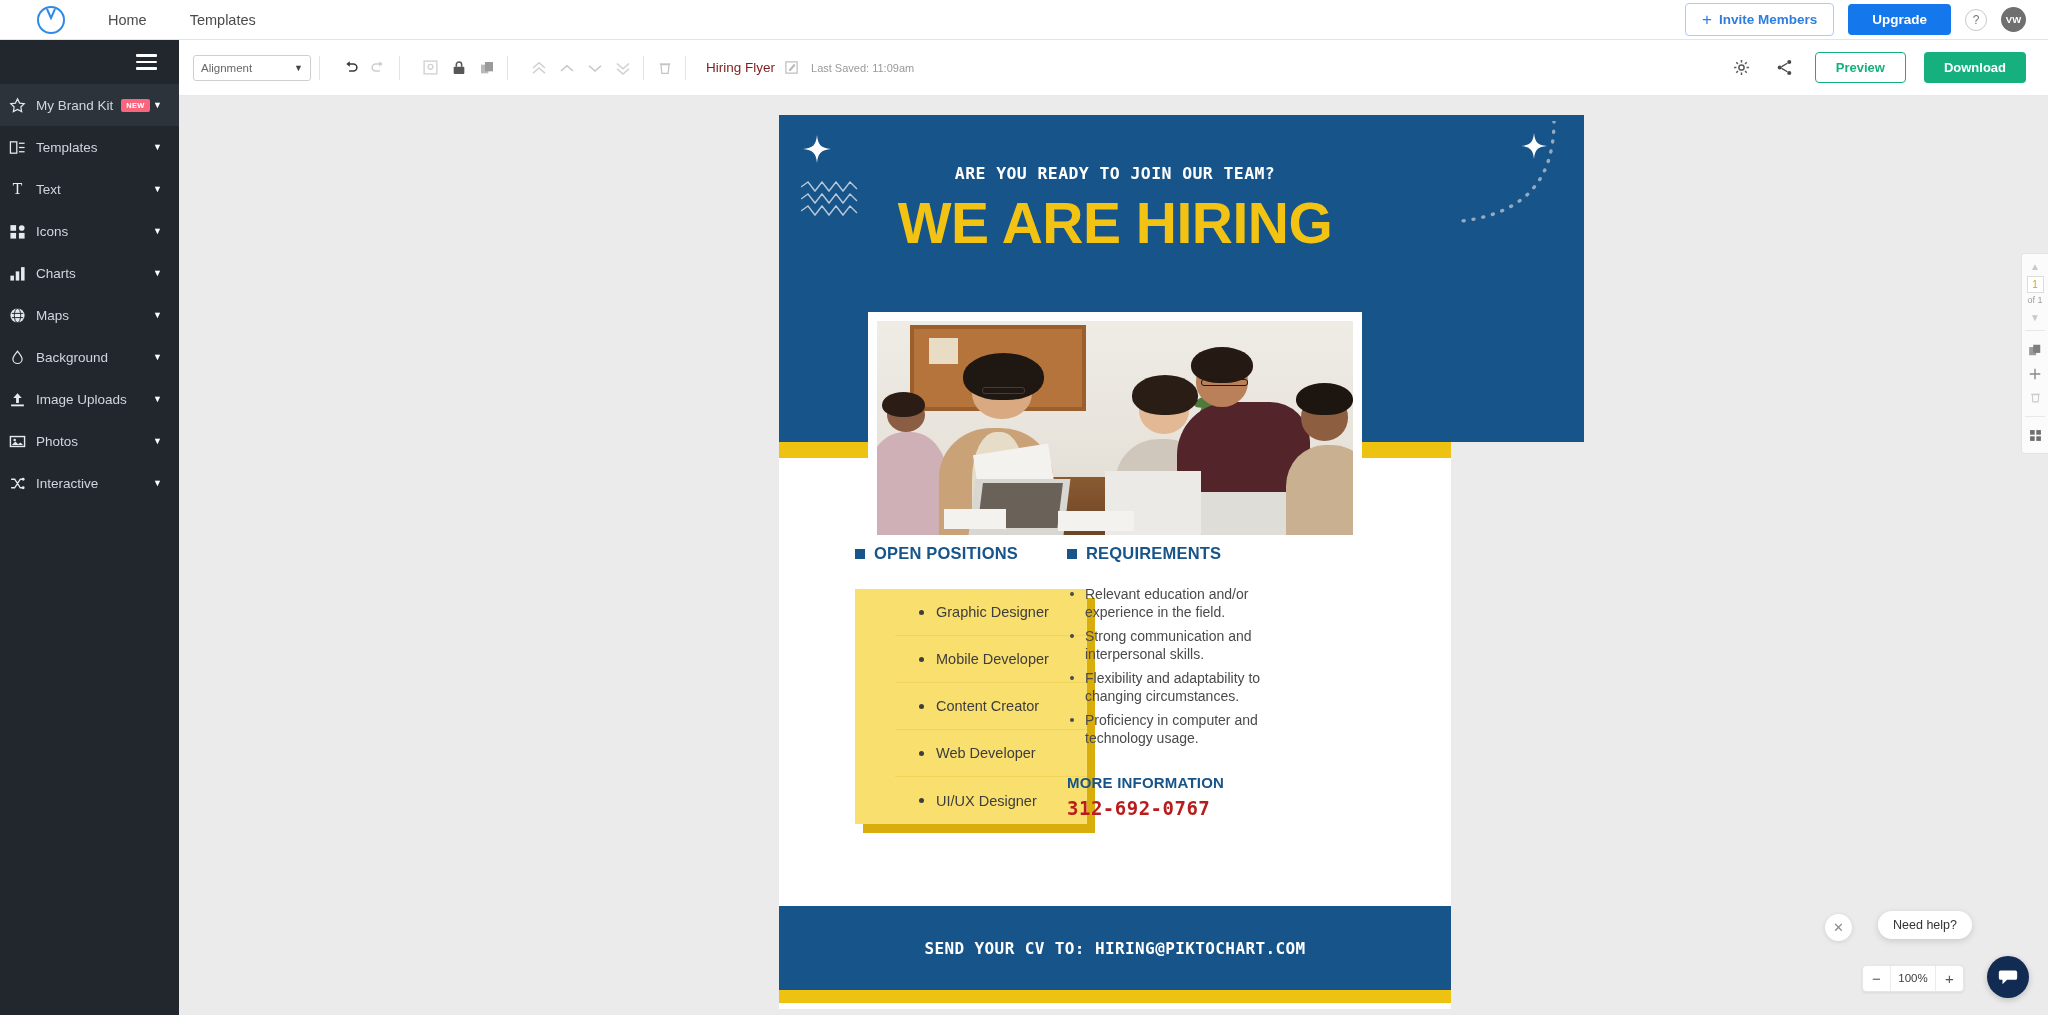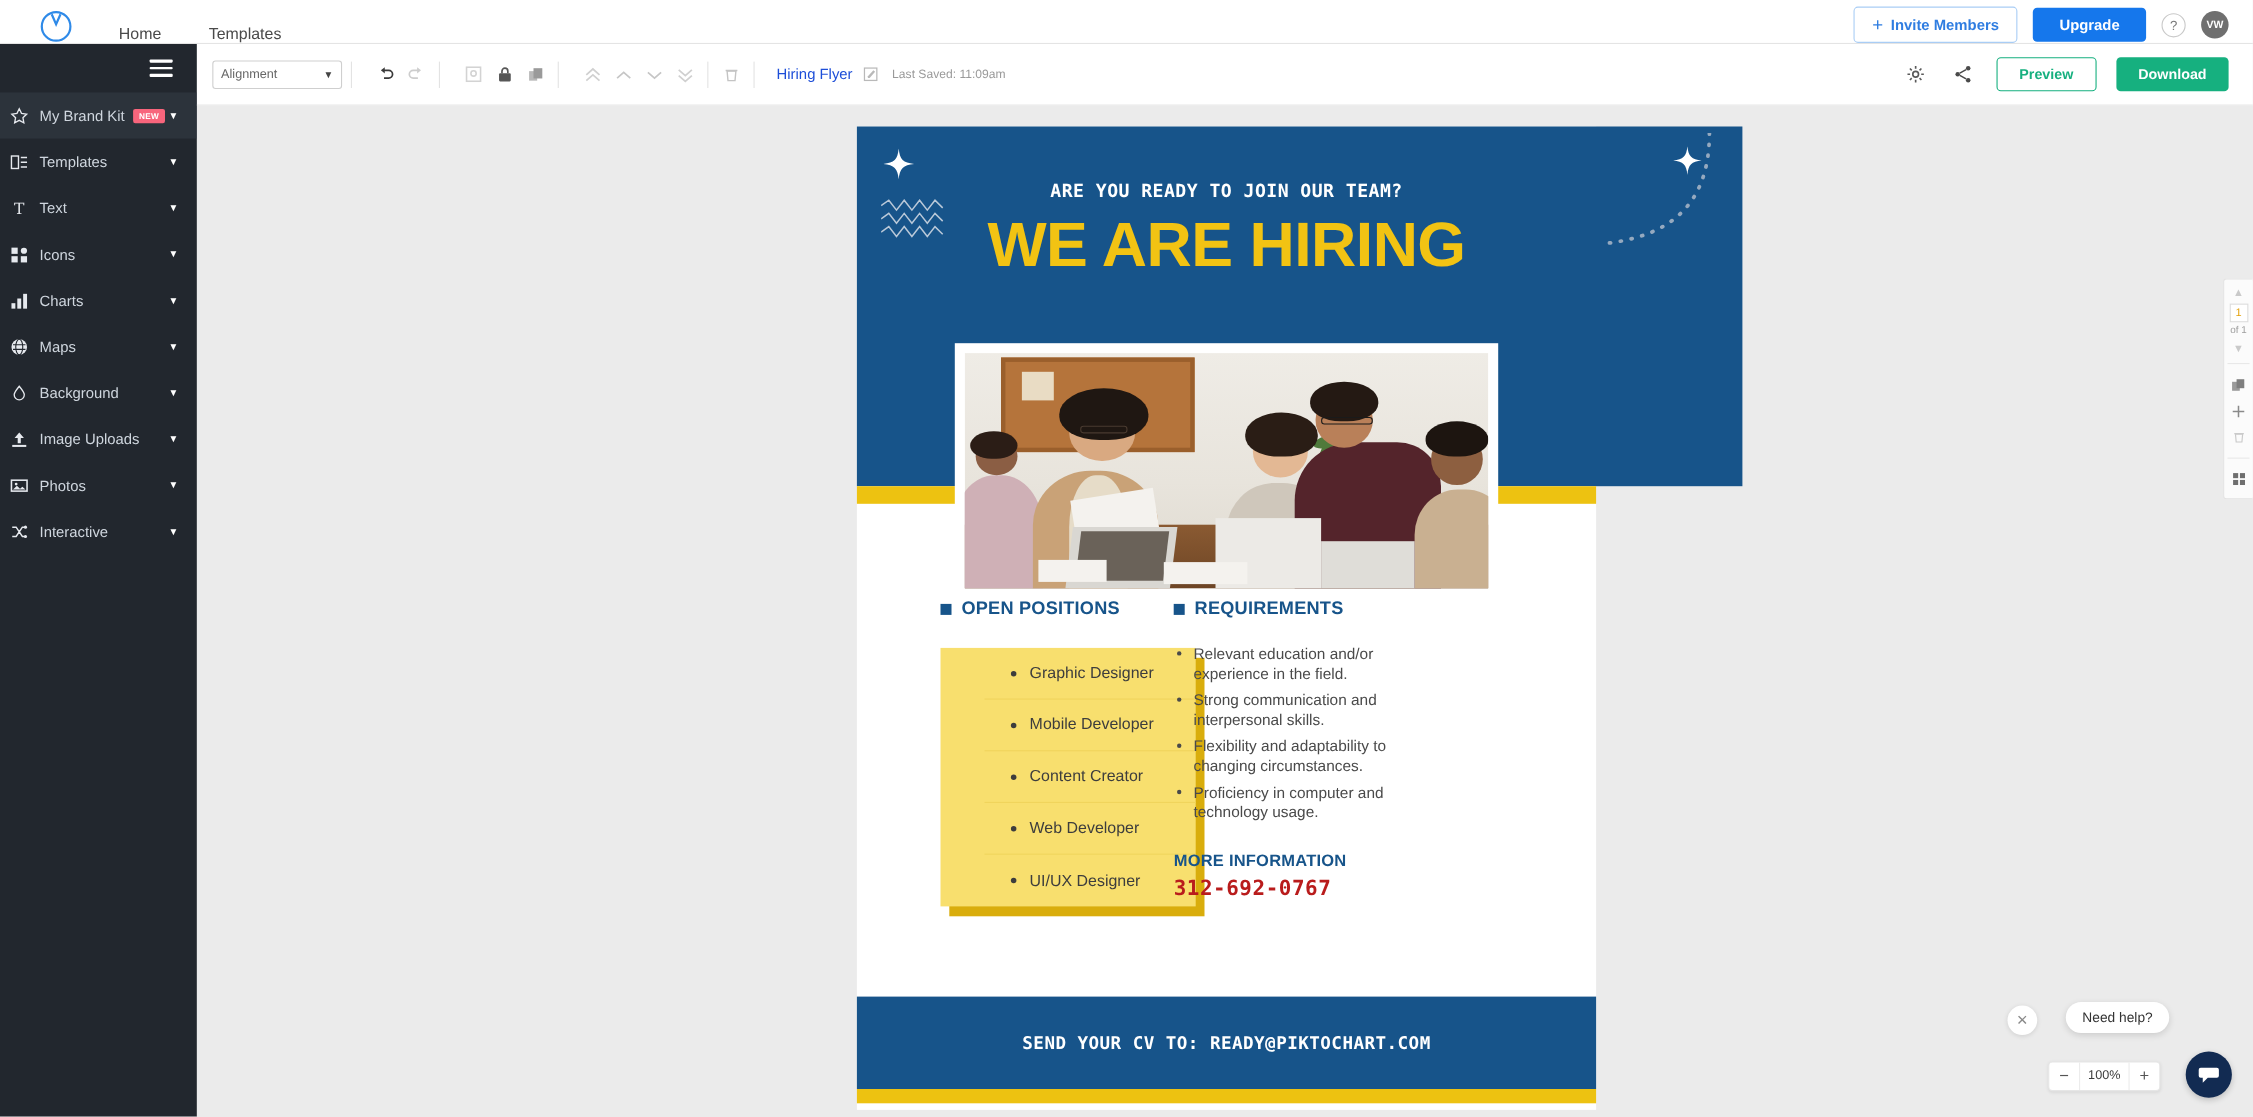--- a/index.html
+++ b/index.html
@@ -7,21 +7,21 @@
     width: 2048px; height: 1015px;
     overflow: hidden;
     font-family: "Liberation Sans", sans-serif;
     background: #ebebeb;
   }
 
   
   .topnav {
     position: absolute; top: 0; left: 0; width: 2048px; height: 40px;
     background: #ffffff; border-bottom: 1px solid #e4e4e4;
-    display: flex; align-items: flex-end;
+    display: flex; align-items: center;
   }
   .logo { margin-left: 36px; width: 30px; height: 30px; }
   .topnav-links { display: flex; align-items: center; margin-left: 42px; gap: 43px; }
   .topnav-link { font-size: 14.5px; color: #4a4a4a; cursor: pointer; }
   .topnav-right { margin-left: auto; display: flex; align-items: center; gap: 14px; margin-right: 22px; }
   .btn-invite {
     display: flex; align-items: center; gap: 7px;
     border: 1px solid #a9cdf5; border-radius: 4px; background: #fff;
     color: #2f7de1; font-size: 13.5px; font-weight: 600;
     padding: 7px 16px; cursor: pointer;
@@ -73,21 +73,21 @@
   .select-align {
     margin-left: 14px; width: 118px; height: 26px;
     border: 1px solid #cfcfcf; border-radius: 3px; background: #fff;
     display: flex; align-items: center; padding: 0 7px;
     font-size: 11.5px; color: #666; cursor: pointer; position: relative;
   }
   .select-align .caret { position: absolute; right: 7px; font-size: 9px; color: #444; }
   .tb-sep { width: 1px; height: 24px; background: #e3e3e3; margin: 0 8px; }
   .tb-icon { width: 25px; height: 25px; display: flex; align-items: center; justify-content: center; cursor: pointer; }
   .tb-group { display: flex; align-items: center; gap: 3px; margin-left: 10px; }
-  .doc-title { font-size: 13.5px; color: #1d4ed8; margin-left: 12px; }
+  .doc-title { font-size: 13.5px; color: #7f1d1d; margin-left: 12px; }
   .doc-edit { margin-left: 9px; cursor: pointer; display: flex; }
   .doc-saved { font-size: 11px; color: #9a9a9a; margin-left: 12px; }
   .toolbar-right { margin-left: auto; display: flex; align-items: center; gap: 18px; margin-right: 22px; }
   .btn-preview {
     border: 1px solid #16b07f; color: #16b07f; background: #fff;
     border-radius: 4px; font-size: 13px; font-weight: 600;
     padding: 7px 20px; cursor: pointer;
   }
   .btn-download {
     border: none; background: #16b07f; color: #fff;
@@ -644,21 +644,21 @@
             <span>Proficiency in computer and technology usage.</span>
           </li>
         </ul>
 
         <div class="more-info">MORE INFORMATION</div>
         <div class="phone">312-692-0767</div>
       </div>
     </div>
 
     <div class="fl-footer">
-      <span class="fl-footer-text">SEND YOUR CV TO: READY@PIKTOCHART.COM</span>
+      <span class="fl-footer-text">SEND YOUR CV TO: HIRING@PIKTOCHART.COM</span>
     </div>
     <div class="fl-footer-strip"></div>
   </div>
 </div>
 
 <div class="pagepanel">
   <div class="pp-arrow">▲</div>
   <div class="pp-num">1</div>
   <div class="pp-of">of 1</div>
   <div class="pp-arrow">▼</div>

